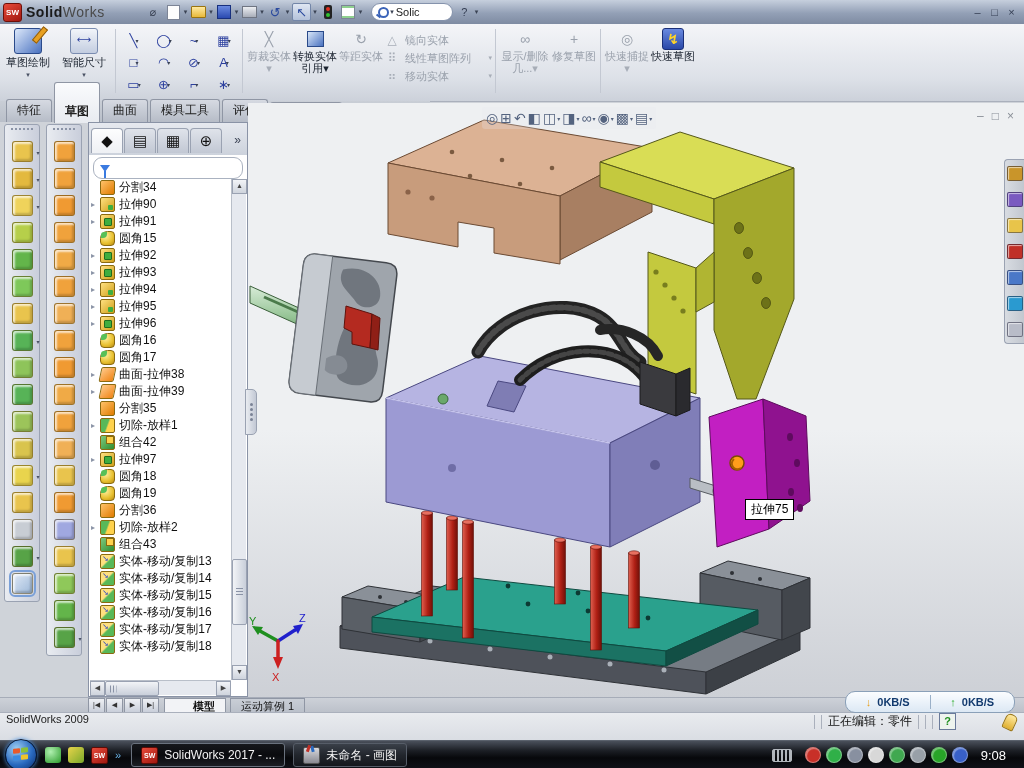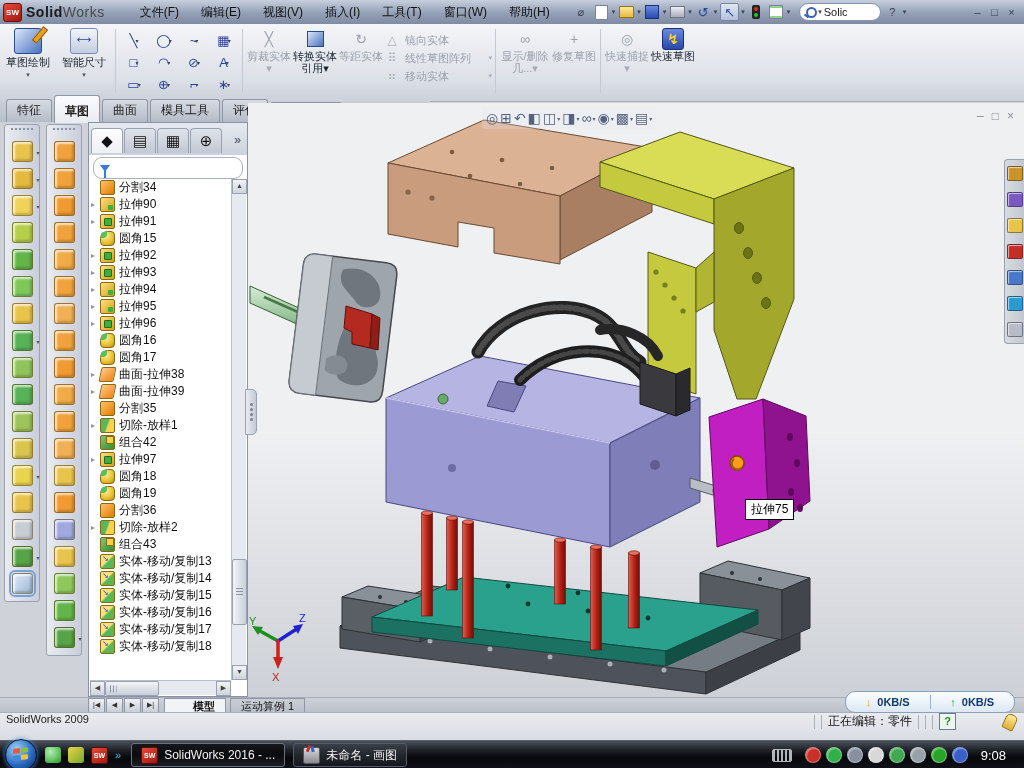--- a/index.html
+++ b/index.html
@@ -60,21 +60,21 @@
   .srow .rc{margin-left:auto;font-size:7px;color:#a7adb7;}
   .rapidicon{width:20px;height:20px;background:linear-gradient(#6a8ae0,#2a48a8);border:1px solid #1a2f78;border-radius:3px;
     color:#ffd428;font-size:14px;font-weight:bold;display:flex;align-items:center;justify-content:center;}
   .watermark{position:absolute;right:10px;top:22px;font-family:"DejaVu Serif",serif;font-style:italic;
     font-size:68px;color:#c7ccd6;opacity:.75;line-height:64px;pointer-events:none;}
   
   .tabstrip{position:absolute;left:0;top:101px;width:430px;height:21px;background:linear-gradient(#c9ced6,#b9bfc9);
     display:flex;align-items:flex-end;padding-left:6px;box-sizing:border-box;}
   .cmdtab{padding:2px 10px 3px;margin-right:2px;font-size:12px;color:#222;
     background:linear-gradient(#d6dae2,#b6bcc7);border:1px solid #8f96a4;border-bottom:none;border-radius:3px 3px 0 0;}
-  .cmdtab.act{background:linear-gradient(#fafbfd,#e8ebf0);font-weight:bold;position:relative;top:1px;padding-top:7px;}
+  .cmdtab.act{background:linear-gradient(#fafbfd,#e8ebf0);font-weight:bold;position:relative;top:1px;padding-top:20px;}
   
   .vtb{position:absolute;top:124px;width:34px;background:linear-gradient(90deg,#e9ecf1,#c9cedb);
     border:1px solid #9aa2b2;border-radius:3px;padding:2px 0 4px;display:flex;flex-direction:column;align-items:center;}
   .vtb-handle{width:22px;height:4px;border-top:2px dotted #8a93a6;margin:1px 0 4px;}
   .tbi{width:19px;height:19px;margin:3px 0;border-radius:3px;border:1px solid rgba(90,70,20,.55);
     box-shadow:inset 2px 2px 2px rgba(255,255,255,.7), inset -2px -2px 2px rgba(0,0,0,.18);position:relative;}
   .tbi .caret{display:none;position:absolute;right:-8px;top:7px;font-size:6px;color:#4a5264;}
   .tbi .caret.y{display:block;}
   .tbi.pressed{outline:2px solid #7aa0d8;outline-offset:1px;background:linear-gradient(135deg,#dfe9f6,#9db8d8)!important;}
   
@@ -190,29 +190,20 @@
   .clock{color:#fff;font-size:13px;margin:0 10px 0 8px;}
 </style>
 </head>
 <body>
 
 <div id="screen">
 
   <div class="titlebar">
     <div class="applogo">SW</div>
     <span class="appname"><b>Solid</b><span class="light">Works</span></span>
-    <nav class="menus">
-      <span class="menu">文件(F)</span>
-        <span class="menu">编辑(E)</span>
-        <span class="menu">视图(V)</span>
-        <span class="menu">插入(I)</span>
-        <span class="menu">工具(T)</span>
-        <span class="menu">窗口(W)</span>
-        <span class="menu">帮助(H)</span>
-    </nav>
     <div class="std">
       <span class="sico" style="color:#3a4254;">⌀</span>
       <span class="sico">
           <span class="g-page"></span>
         </span>
         <span class="caret-s">▾</span>
       <span class="sico">
           <span class="g-folder"></span>
         </span>
         <span class="caret-s">▾</span>
@@ -908,21 +899,21 @@
         </span>
     </div>
     <div class="ql">
       <span class="qlicon" style="background:radial-gradient(circle at 35% 30%,#b0f0b0,#2a9a2a);"></span>
       <span class="qlicon" style="background:linear-gradient(135deg,#e8d44a,#7aa82a);"></span>
       <span class="qlicon swcube">SW</span>
       <span class="chev">»</span>
     </div>
     <div class="taskwin active">
         <span class="swcube">SW</span>
-        <span class="wlabel">SolidWorks 2016 - ...</span>
+        <span class="wlabel">SolidWorks 2017 - ...</span>
       </div>
       <div class="taskwin">
         <span class="painticon"></span>
         <span class="wlabel">未命名 - 画图</span>
       </div>
     <div class="tray">
       <span class="kbicon"></span>
       <span class="trayicon" style="background: rgb(200, 48, 40);"></span>
         <span class="trayicon" style="background: rgb(48, 176, 72);"></span>
         <span class="trayicon" style="background: rgb(136, 144, 160);"></span>

